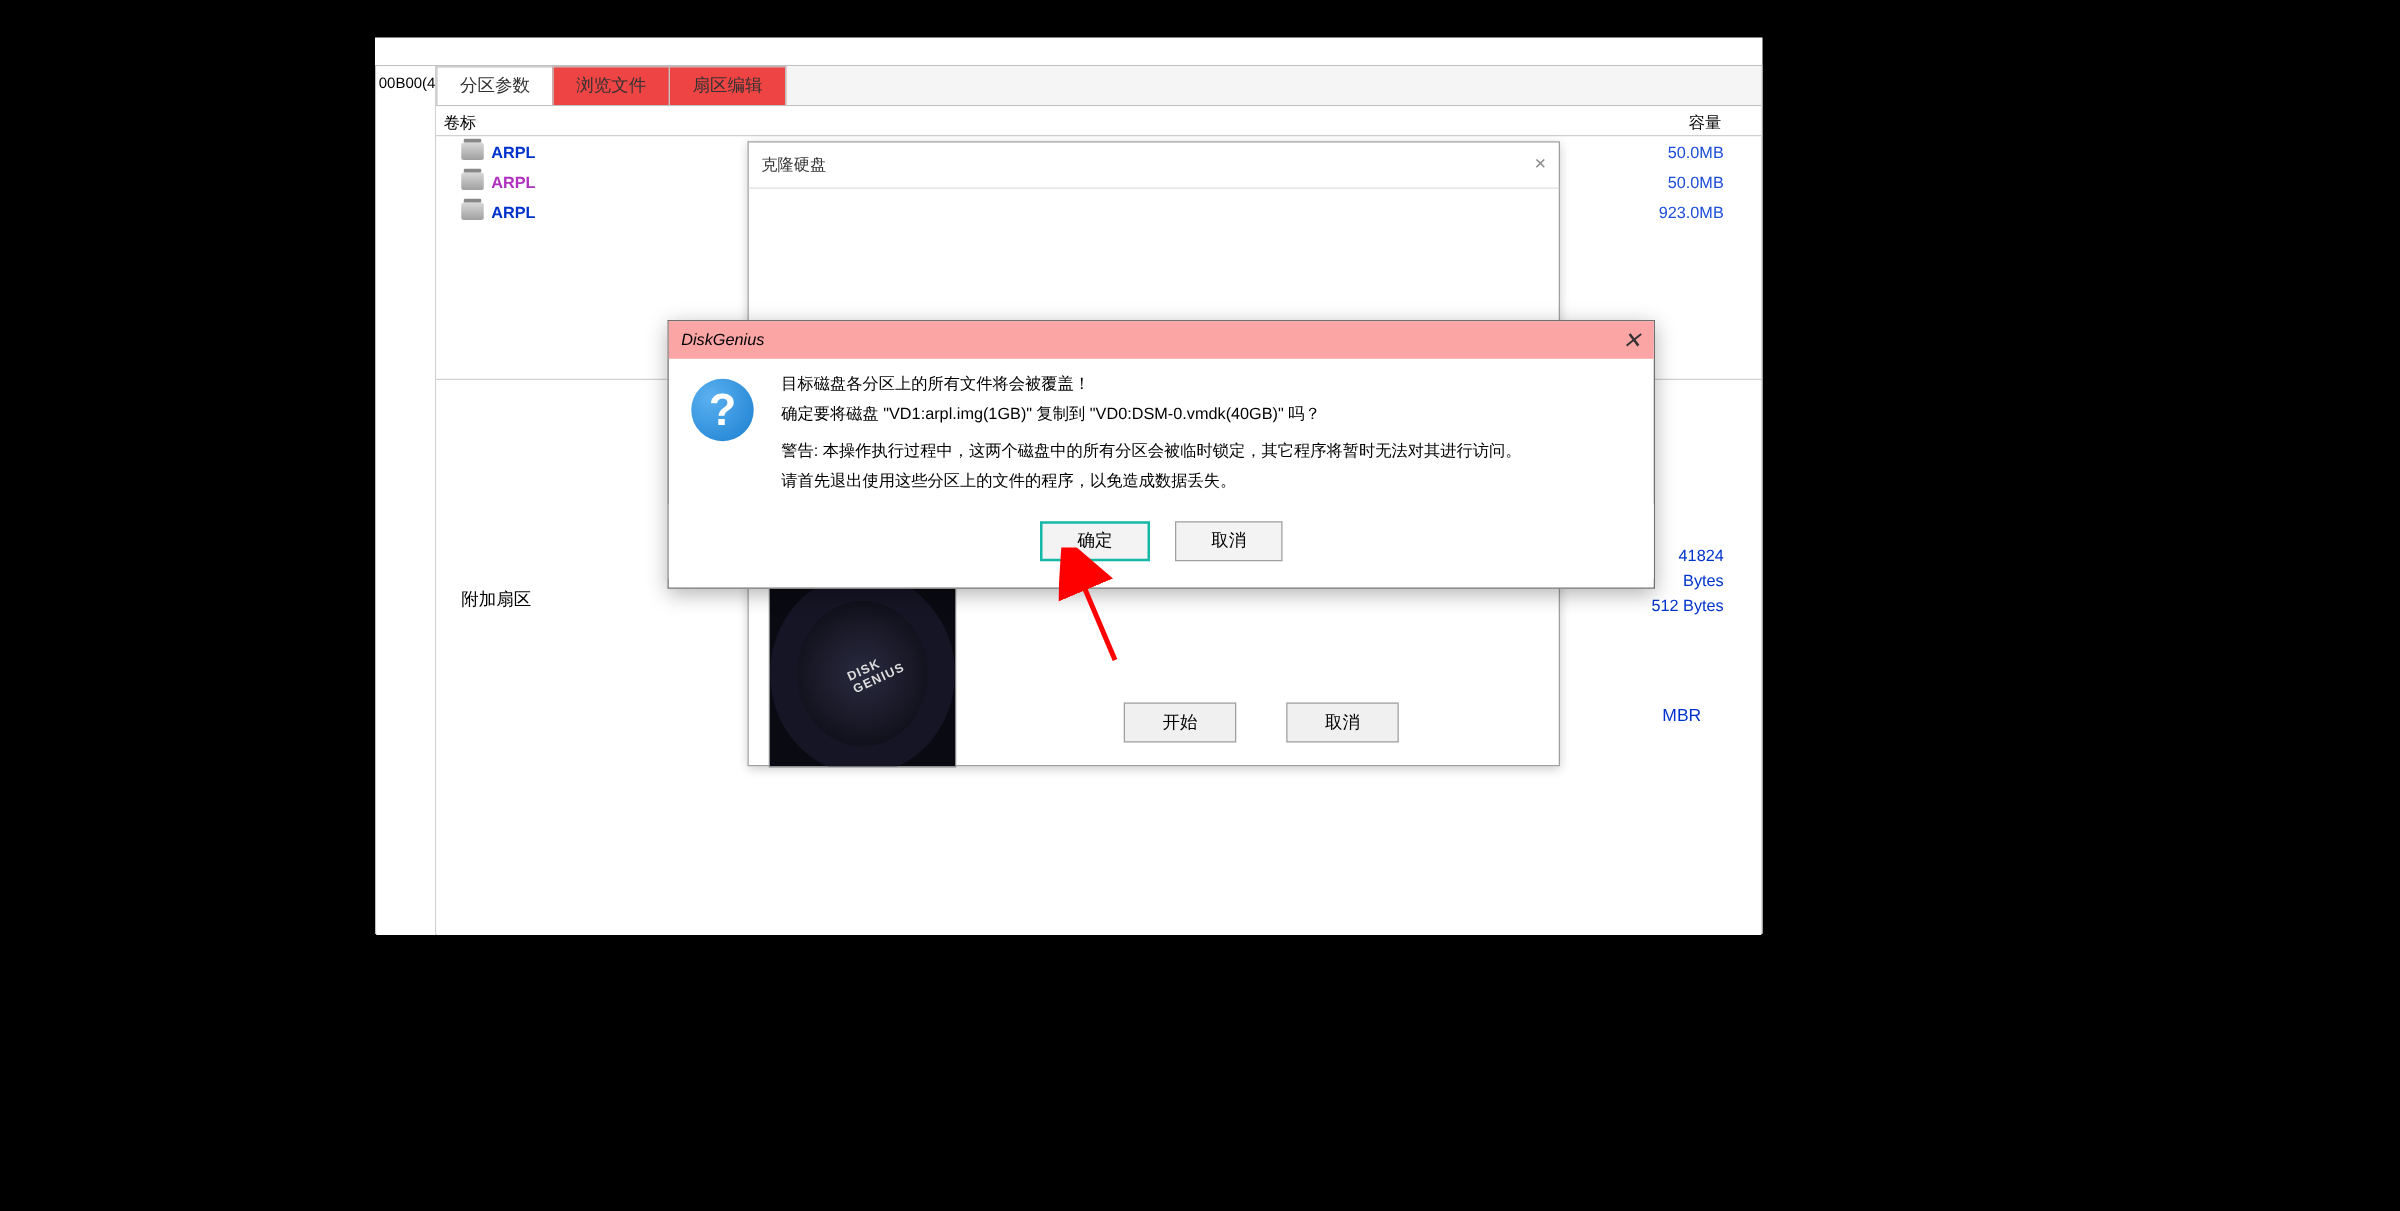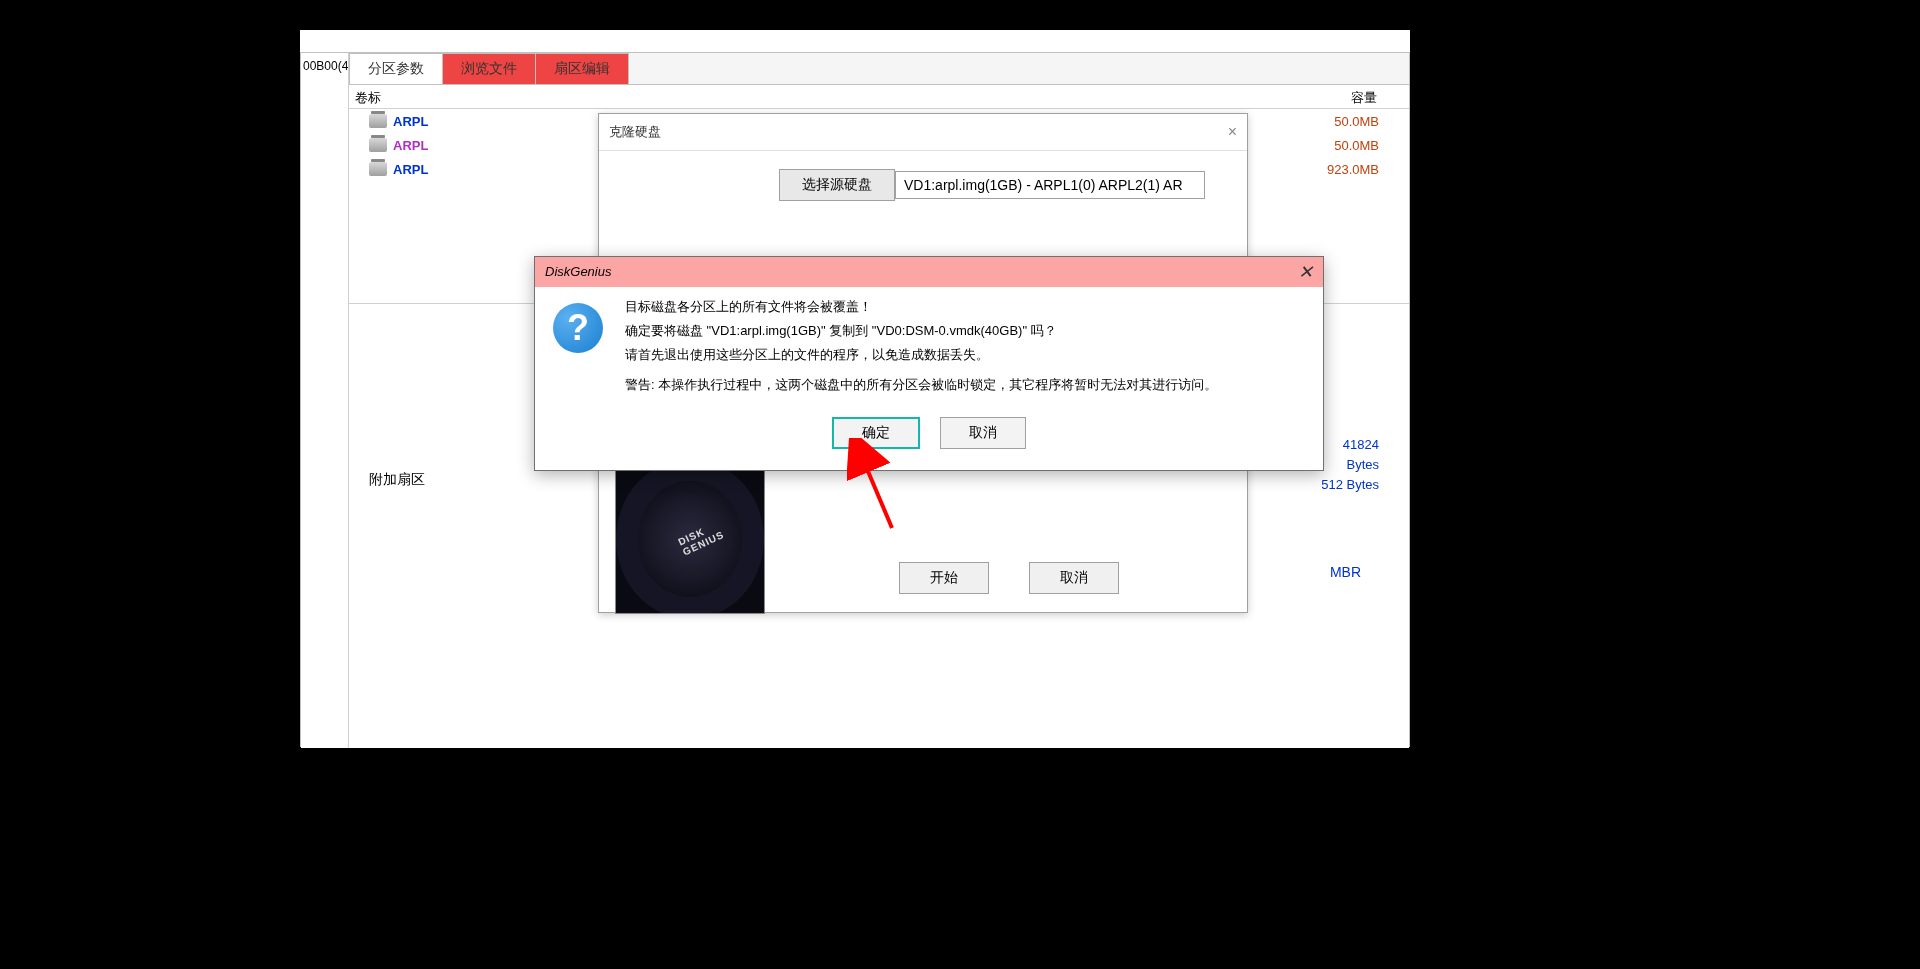--- a/index.html
+++ b/index.html
@@ -25,21 +25,21 @@
   .col-label { font-size: 13px; color: #000; }
   .col-juanbiao { width: 60px; padding-left: 6px; }
   .col-capacity-head { position: absolute; right: 32px; }
   
   .partition-list { position: relative; }
   .part-row { display: flex; align-items: center; height: 24px; }
   .part-icon { width: 18px; height: 14px; background: linear-gradient(#d8d8d8,#a0a0a0); border-radius: 2px; margin: 0 6px 0 20px; position: relative; }
   .part-icon::after { content:""; position:absolute; top:-3px; left:2px; width:14px; height:3px; background:#888; border-radius:1px; }
   .part-name { color: #0033cc; font-weight: bold; font-size: 13px; }
   .part-name.pink { color: #b030c0; }
-  .part-cap { position: absolute; right: 30px; font-size: 13px; color: #c2410c; }
+  .part-cap { position: absolute; right: 30px; font-size: 13px; color: #1d4ed8; }
   
   .info-pane { position: absolute; left: 0; right: 0; top: 250px; bottom: 0; border-top: 1px solid #d0d0d0; padding: 8px 12px; }
   .info-label { position: absolute; left: 20px; top: 418px; font-size: 14px; color: #000; }
   .info-values { position: absolute; right: 30px; top: 260px; text-align: right; color: #0033cc; font-size: 14px; line-height: 20px; }
   .mbr-label { position: absolute; right: 48px; top: 260px; color: #0033cc; font-size: 14px; }
   
   
   .clone-dialog { position: absolute; left: 249px; top: 60px; width: 650px; height: 500px; background: #fff; border: 1px solid #a0a0a0; box-shadow: 0 2px 8px rgba(0,0,0,0.2); }
   .clone-title { height: 30px; line-height: 30px; padding: 18px 10px; font-size: 13px; color: #333; border-bottom: 1px solid #e0e0e0; display:flex; justify-content:space-between; align-items:center; }
   .clone-x { color:#888; font-size:16px; cursor:pointer; }
@@ -125,24 +125,20 @@
         <div>Bytes</div>
         <div>512 Bytes</div>
       </div>
 
       <div class="clone-dialog">
         <div class="clone-title">
           <span>克隆硬盘</span>
           <span class="clone-x">×</span>
         </div>
         <div class="clone-body">
-          <div class="clone-row">
-            <button class="src-btn">选择源硬盘</button>
-            <input class="src-field" readonly="" value="VD1:arpl.img(1GB) - ARPL1(0) ARPL2(1) AR" style="">
-          </div>
         </div>
 
         <div class="thumb-dg">
           <div class="thumb-ring">
             <span class="thumb-text">DISK GENIUS</span>
           </div>
         </div>
 
         <button class="clone-start">开始</button>
         <button class="clone-cancel">取消</button>
@@ -151,22 +147,22 @@
       <div class="msgbox">
         <div class="msgbox-title">
           <span>DiskGenius</span>
           <span class="msgbox-x">✕</span>
         </div>
         <div class="msgbox-body">
           <div class="q-icon">?</div>
           <div class="msg-text">
             <p>目标磁盘各分区上的所有文件将会被覆盖！</p>
             <p>确定要将磁盘 "VD1:arpl.img(1GB)" 复制到 "VD0:DSM-0.vmdk(40GB)" 吗？</p>
+            <p style="margin-top:10px;">警告: 本操作执行过程中，这两个磁盘中的所有分区会被临时锁定，其它程序将暂时无法对其进行访问。</p>
             <p>请首先退出使用这些分区上的文件的程序，以免造成数据丢失。</p>
-            <p style="margin-top:10px;">警告: 本操作执行过程中，这两个磁盘中的所有分区会被临时锁定，其它程序将暂时无法对其进行访问。</p>
           </div>
         </div>
         <div class="msgbox-buttons">
           <button class="msg-btn primary">确定</button>
           <button class="msg-btn">取消</button>
         </div>
       </div>
 
       <svg class="arrow" width="60" height="100">
         <defs>

